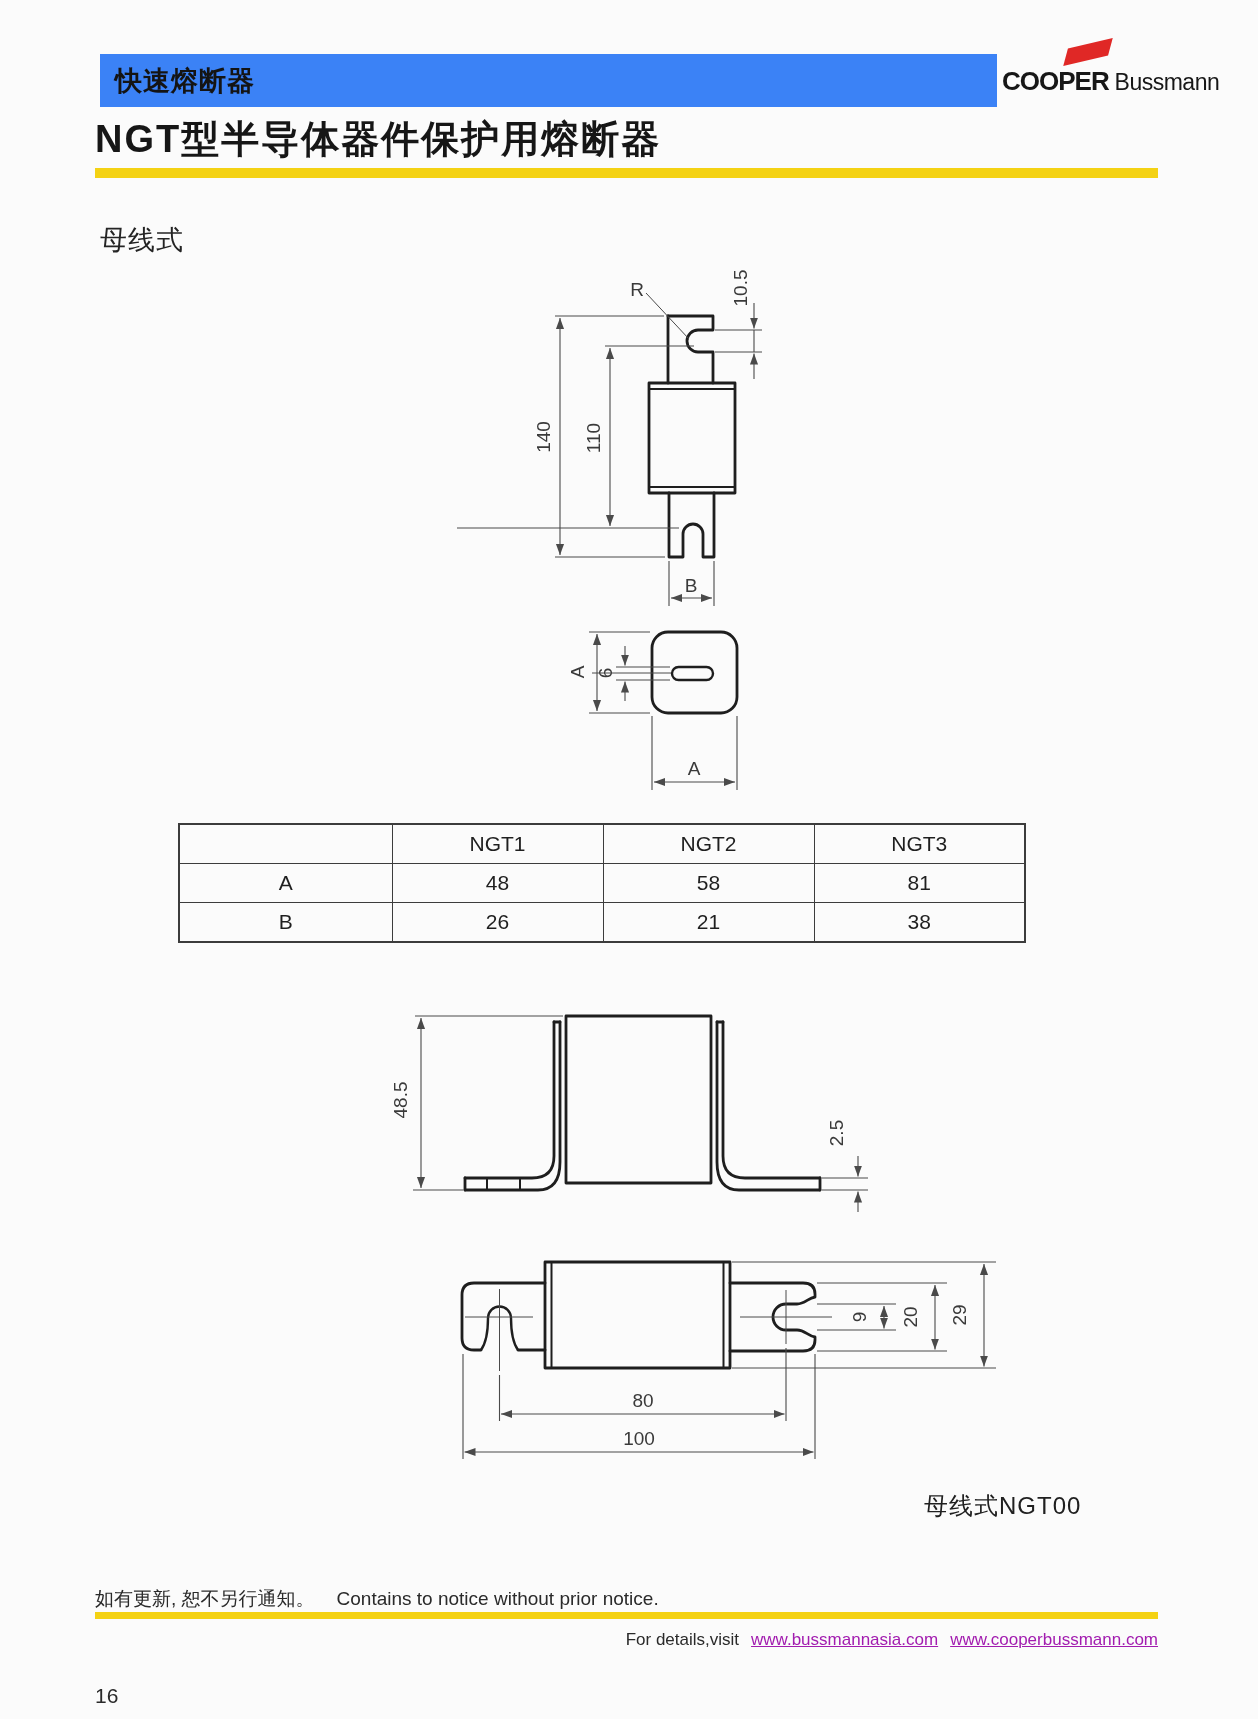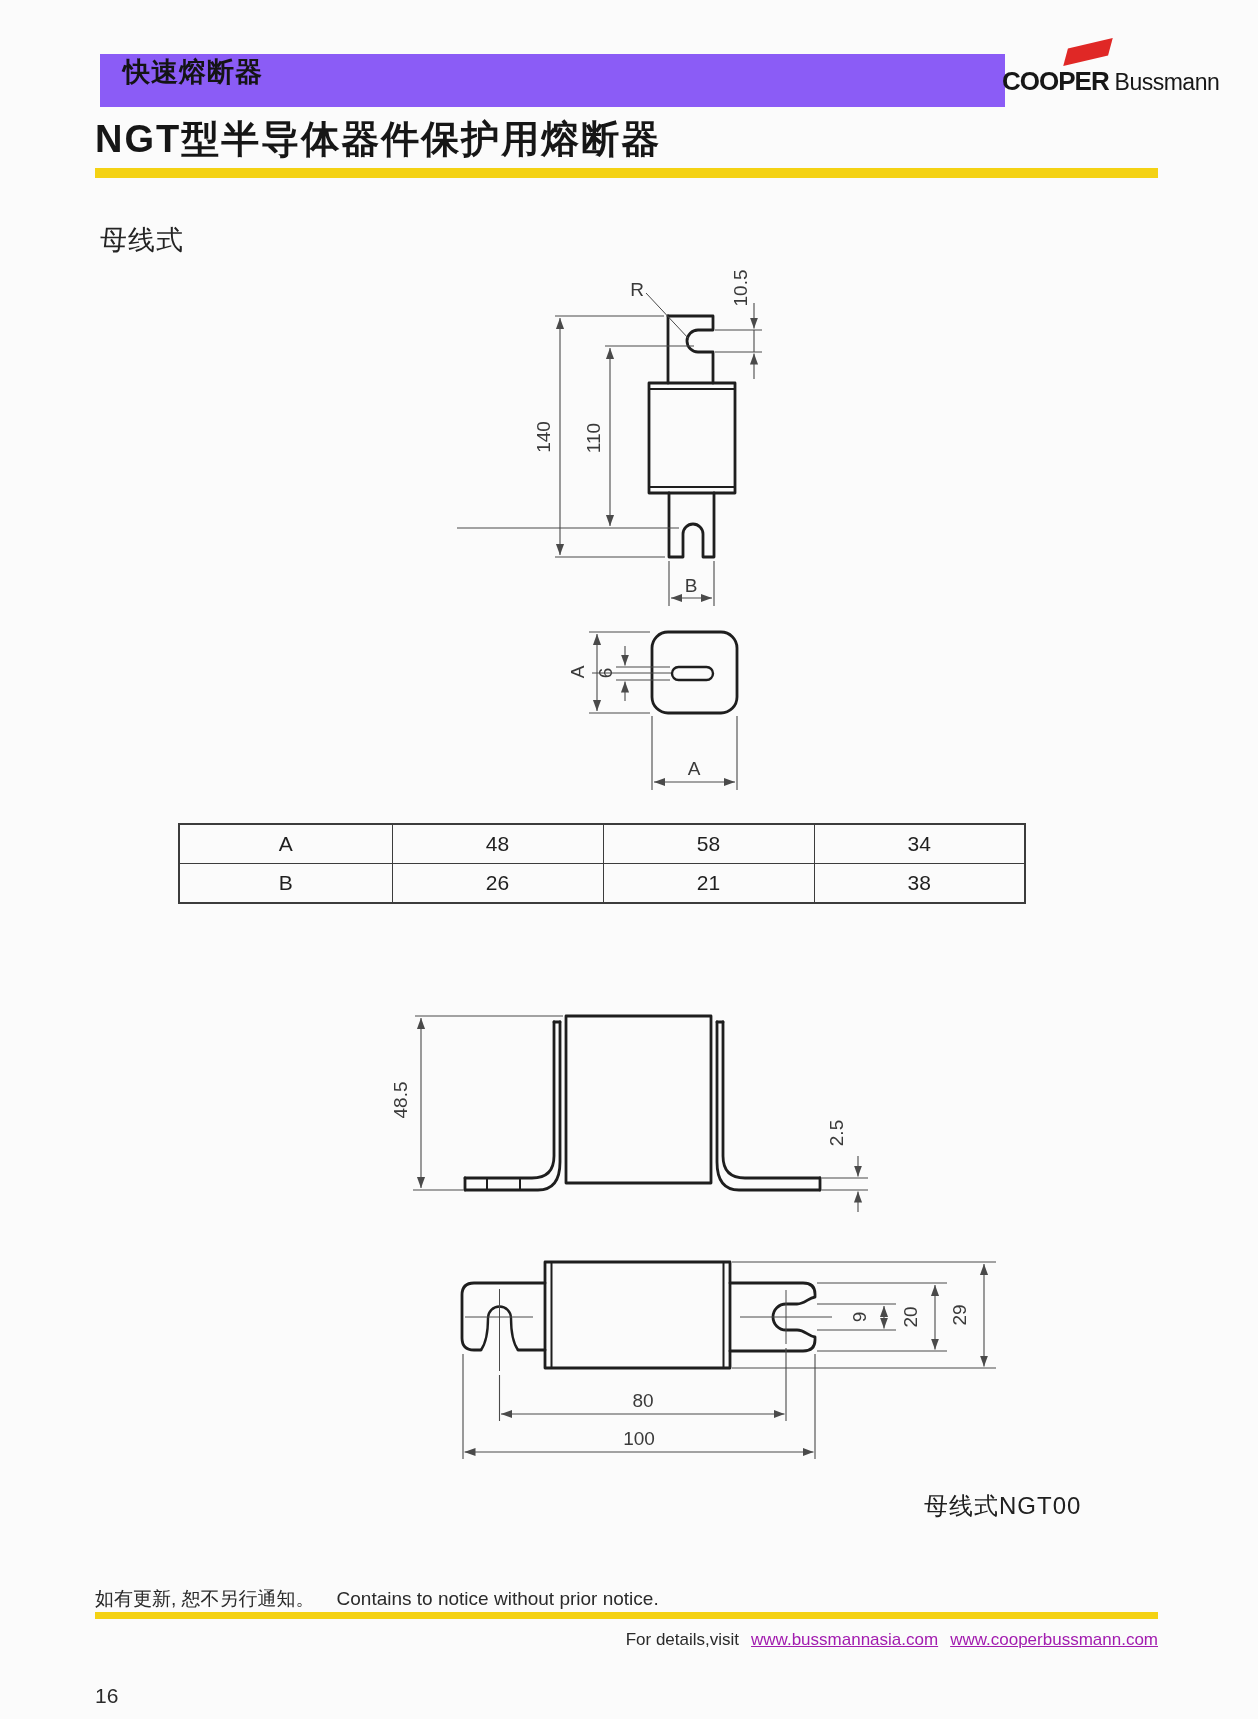--- a/index.html
+++ b/index.html
@@ -9,22 +9,22 @@
     background:#fbfbfb;
     font-family:"Liberation Sans","DejaVu Sans",sans-serif;
     color:#222;
     overflow:hidden;
     margin:0 auto;
   }
   .abs{position:absolute;}
   
   .cat-bar{
     left:100px;top:54px;width:897px;height:53px;
-    background:#8b5cf6;
-    display:flex;align-items:flex-start;padding-left:8px;
+    background:#3b82f6;
+    display:flex;align-items:center;
   }
   .cat-bar .cat-text{
     font-size:27px;font-weight:700;color:#141414;
     padding-left:15px;letter-spacing:1px;
   }
   .logo{left:1002px;top:44px;width:185px;height:62px;}
   .logo-flag{
     position:absolute;left:63px;top:0px;width:46px;height:16px;
     background:#E02826;
     transform:rotate(-13deg) skewX(-28deg);
@@ -150,25 +150,31 @@
 
   <div class="abs dim-table-wrap">
     <table class="dims">
       <colgroup>
           <col style="width:213px">
           <col style="width:211px">
           <col style="width:211px">
           <col style="width:211px">
         </colgroup>
       <tbody>
+          <tr>
+        <td class="corner"></td>
+        <td>NGT1</td>
+        <td>NGT2</td>
+        <td>NGT3</td>
+      </tr>
       <tr>
         <td>A</td>
         <td>48</td>
         <td>58</td>
-        <td>34</td>
+        <td>81</td>
       </tr>
       <tr>
         <td>B</td>
         <td>26</td>
         <td>21</td>
         <td>38</td>
       </tr>
     </tbody>
       </table>
   </div>

